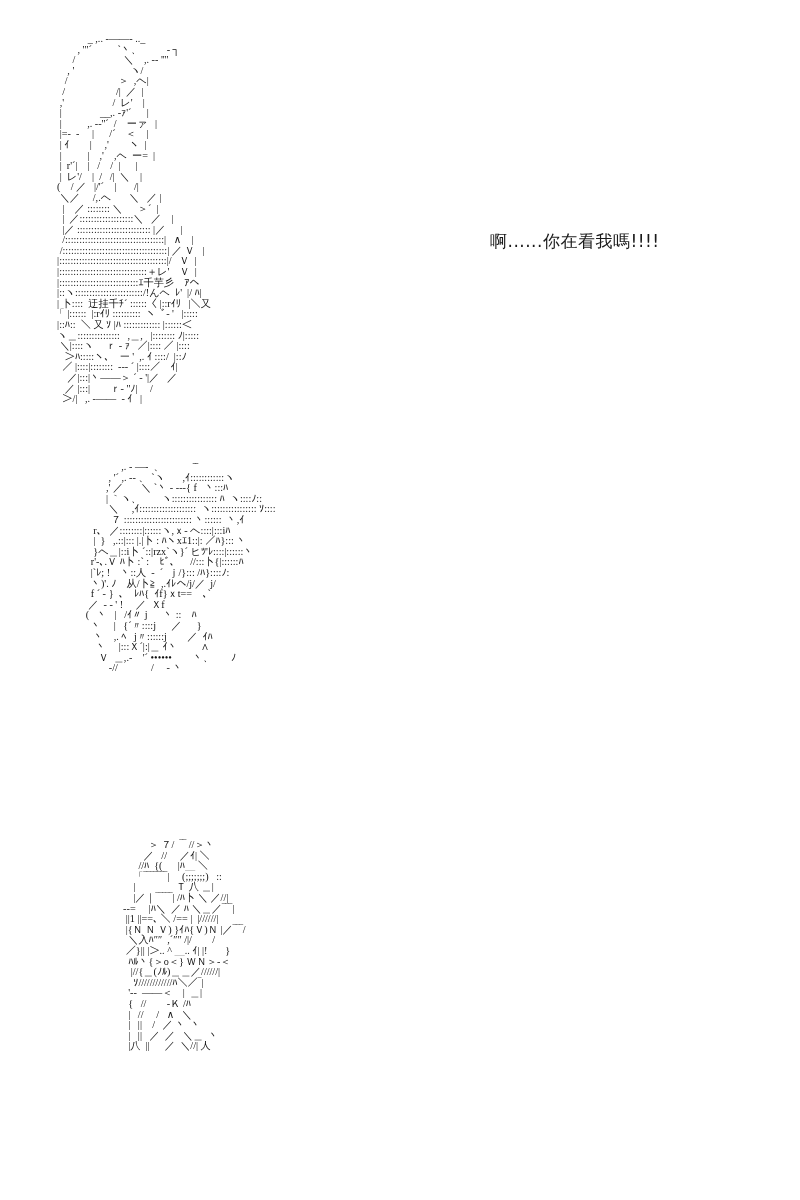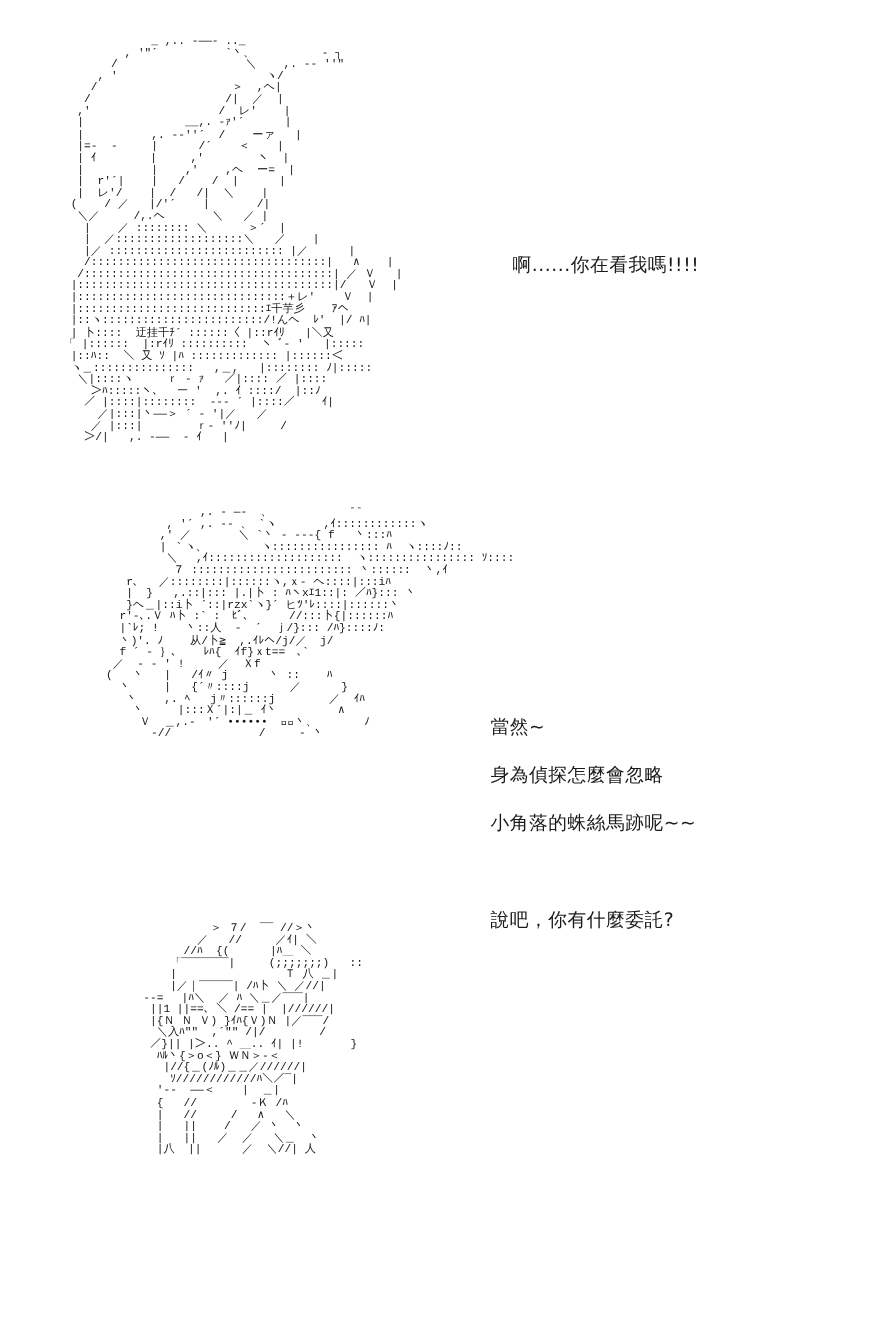--- a/index.html
+++ b/index.html
@@ -16,21 +16,21 @@
   }
   .page {
     position: absolute;
     inset: 0;
     background: #ffffff;
   }
   
   .aa-block {
     position: absolute;
     white-space: pre;
-    font-family: Liberation Mono, monospace;
+    font-family: Liberation Serif, serif;
     font-size: 10px;
     line-height: 10.5px;
     letter-spacing: 0px;
     color: #111111;
     margin: 0;
     transform-origin: top left;
   }
   #aa-panel-1 .aa-block { font-size: 10.2px; line-height: 10.6px; }
   #aa-panel-2 .aa-block { font-size: 10.2px; line-height: 10.6px; }
   #aa-panel-3 .aa-block { font-size: 10.2px; line-height: 10.6px; }
@@ -46,21 +46,21 @@
     font-family: "DejaVu Sans", "Liberation Sans", sans-serif;
     font-size: 17px;
     line-height: 22px;
     color: #1a1a1a;
     white-space: pre-line;
     letter-spacing: 0.5px;
   }
   #dialogue-1 { left: 466px; top: 208px; }
   #dialogue-2 { left: 446px; top: 628px; }
   #dialogue-3 { left: 492px; top: 1030px; }
-  .dlg-line { display: block; min-height: 22px; }
+  .dlg-line { display: block; min-height: 22px; margin-left: 24px; }
   .dlg-gap  { display: block; height: 22px; }
 </style>
 </head>
 <body style="background: rgb(255, 255, 255);">
 
 <div class="page">
 
   <div class="aa-panel" id="aa-panel-1">
     <pre class="aa-block">              _ ,.. -――- .._
           , '"´          `丶、          ‐ ┐
@@ -119,27 +119,20 @@
      f ´ ‐ ｝､    ﾚﾊ{  ｲf}ｘt==ゝ､`
     ／  ‐ ‐ ' !     ／  Ｘf
    (   丶   |   /ｲ〃 j      丶 ::    ﾊ
      丶     |   {´〃::::j      ／      }
       丶    ,. ﾍ   j〃::::::j        ／  ｲﾊ
        丶     |:::Ｘ´|:|＿ ｲ丶         ∧
         Ｖ  ＿,.-ゝ'´ ••••••  ＿ﾞ丶、       ﾉ
         ゝ-//             /     ‐ 丶</pre>
   </div>
 
-  <div class="dialogue" id="dialogue-2">
-    <span class="dlg-line">當然~</span>
-    <span class="dlg-line">身為偵探怎麼會忽略</span>
-    <span class="dlg-line">小角落的蛛絲馬跡呢~~</span>
-    <span class="dlg-gap"></span>
-    <span class="dlg-line">說吧，你有什麼委託?</span>
-  </div>
 
   <div class="aa-panel" id="aa-panel-3">
     <pre class="aa-block">            ＞ ７/  ‾‾ //＞丶
           ／   //     ／ｲ| ＼
         //ﾊ  {(      |ﾊ＿ ＼
       「‾‾‾‾‾‾‾|     (;;;;;;;)   ::
       |                Ｔ 八 ＿|
       |／｜‾‾‾‾‾| /ﾊ卜 ＼ ／//|
   ‐‐=ゞ |ﾊ＼  ／ ﾊ ＼＿／‾‾‾|
    ||1 ||==､ ＼ /== |  |//////|

